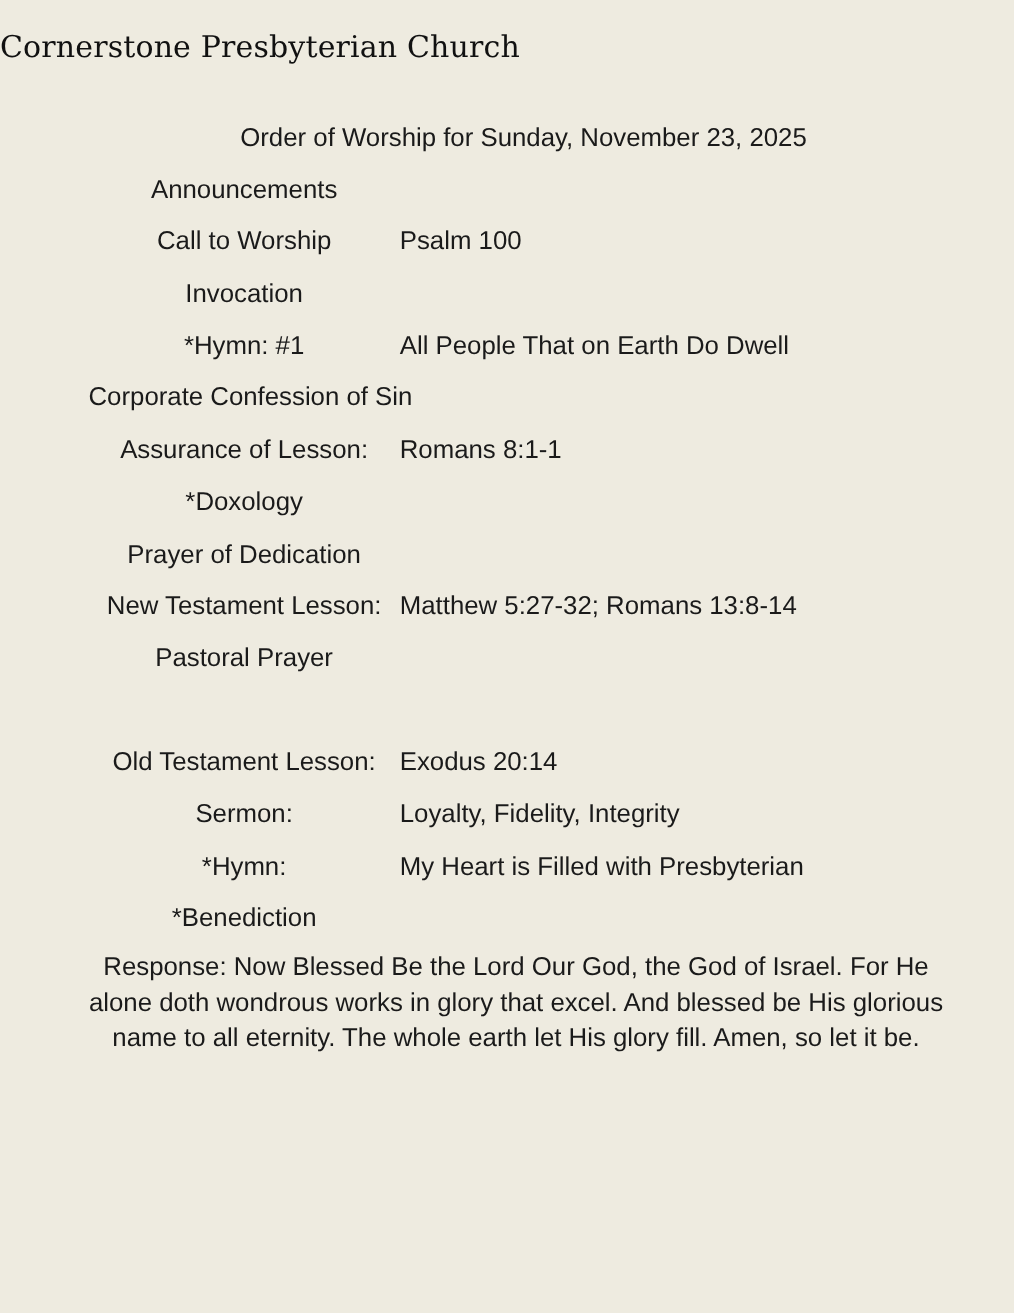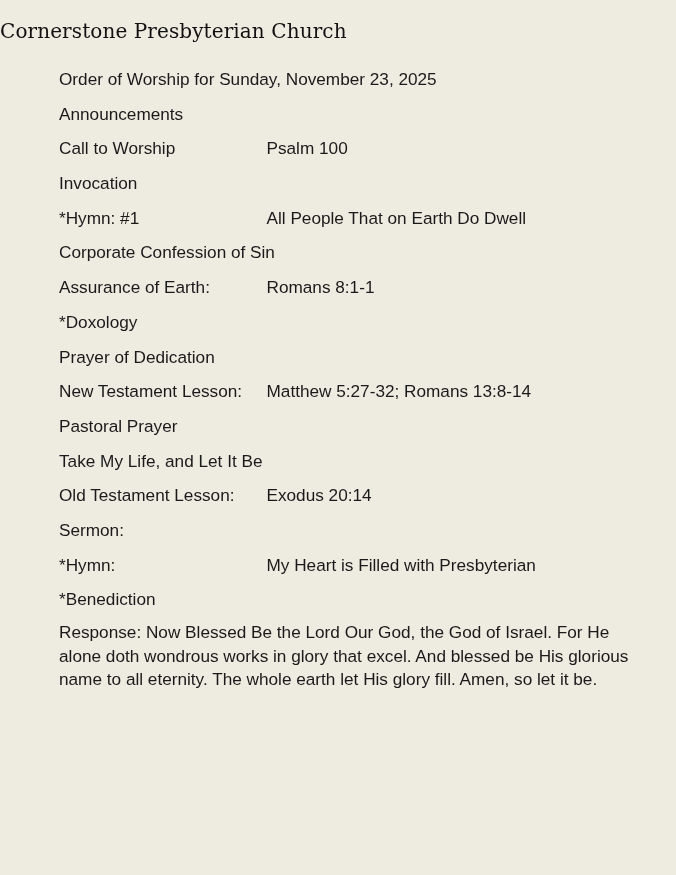--- a/index.html
+++ b/index.html
@@ -12,22 +12,23 @@
       overflow: hidden;
     }
     .title {
       position: absolute; top: 19px; left: 0; width: 676px;
       text-align: left;
       font-family: "DejaVu Serif", "Liberation Serif", serif;
       font-size: 20px; letter-spacing: 0.1px;
       color: #111;
     }
     .content {
-      position: absolute; left: 59px; top: 68px; width: 580px;
+      position: absolute; left: 59px; top: 80px; width: 580px;
       font-size: 17.2px;
+      text-align: center;
     }
     .heading { height: 34.7px; line-height: 22px; }
     .row { display: flex; height: 34.7px; line-height: 22px; }
     .row .label { width: 207.5px; flex: none; white-space: nowrap; }
     .row .value { white-space: nowrap; }
     .response { line-height: 23.5px; width: 570px; margin-top: -2px; }
   </style>
 </head>
 <body>
 
@@ -50,48 +51,48 @@
     </div>
   <div class="row">
       <span class="label">*Hymn: #1</span>
       <span class="value">All People That on Earth Do Dwell</span>
     </div>
   <div class="row">
       <span class="label">Corporate Confession of Sin</span>
       <span class="value"></span>
     </div>
   <div class="row">
-      <span class="label">Assurance of Earth:</span>
+      <span class="label">Assurance of Lesson:</span>
       <span class="value">Romans 8:1-1</span>
     </div>
   <div class="row">
       <span class="label">*Doxology</span>
       <span class="value"></span>
     </div>
   <div class="row">
       <span class="label">Prayer of Dedication</span>
       <span class="value"></span>
     </div>
   <div class="row">
       <span class="label">New Testament Lesson:</span>
       <span class="value">Matthew 5:27-32; Romans 13:8-14</span>
     </div>
   <div class="row">
       <span class="label">Pastoral Prayer</span>
       <span class="value"></span>
     </div>
   <div class="row">
-      <span class="value">Take My Life, and Let It Be</span>
     </div>
   <div class="row">
       <span class="label">Old Testament Lesson:</span>
       <span class="value">Exodus 20:14</span>
     </div>
   <div class="row">
       <span class="label">Sermon:</span>
+      <span class="value">Loyalty, Fidelity, Integrity</span>
     </div>
   <div class="row">
       <span class="label">*Hymn:</span>
       <span class="value">My Heart is Filled with Presbyterian</span>
     </div>
   <div class="row">
       <span class="label">*Benediction</span>
       <span class="value"></span>
     </div>
 

